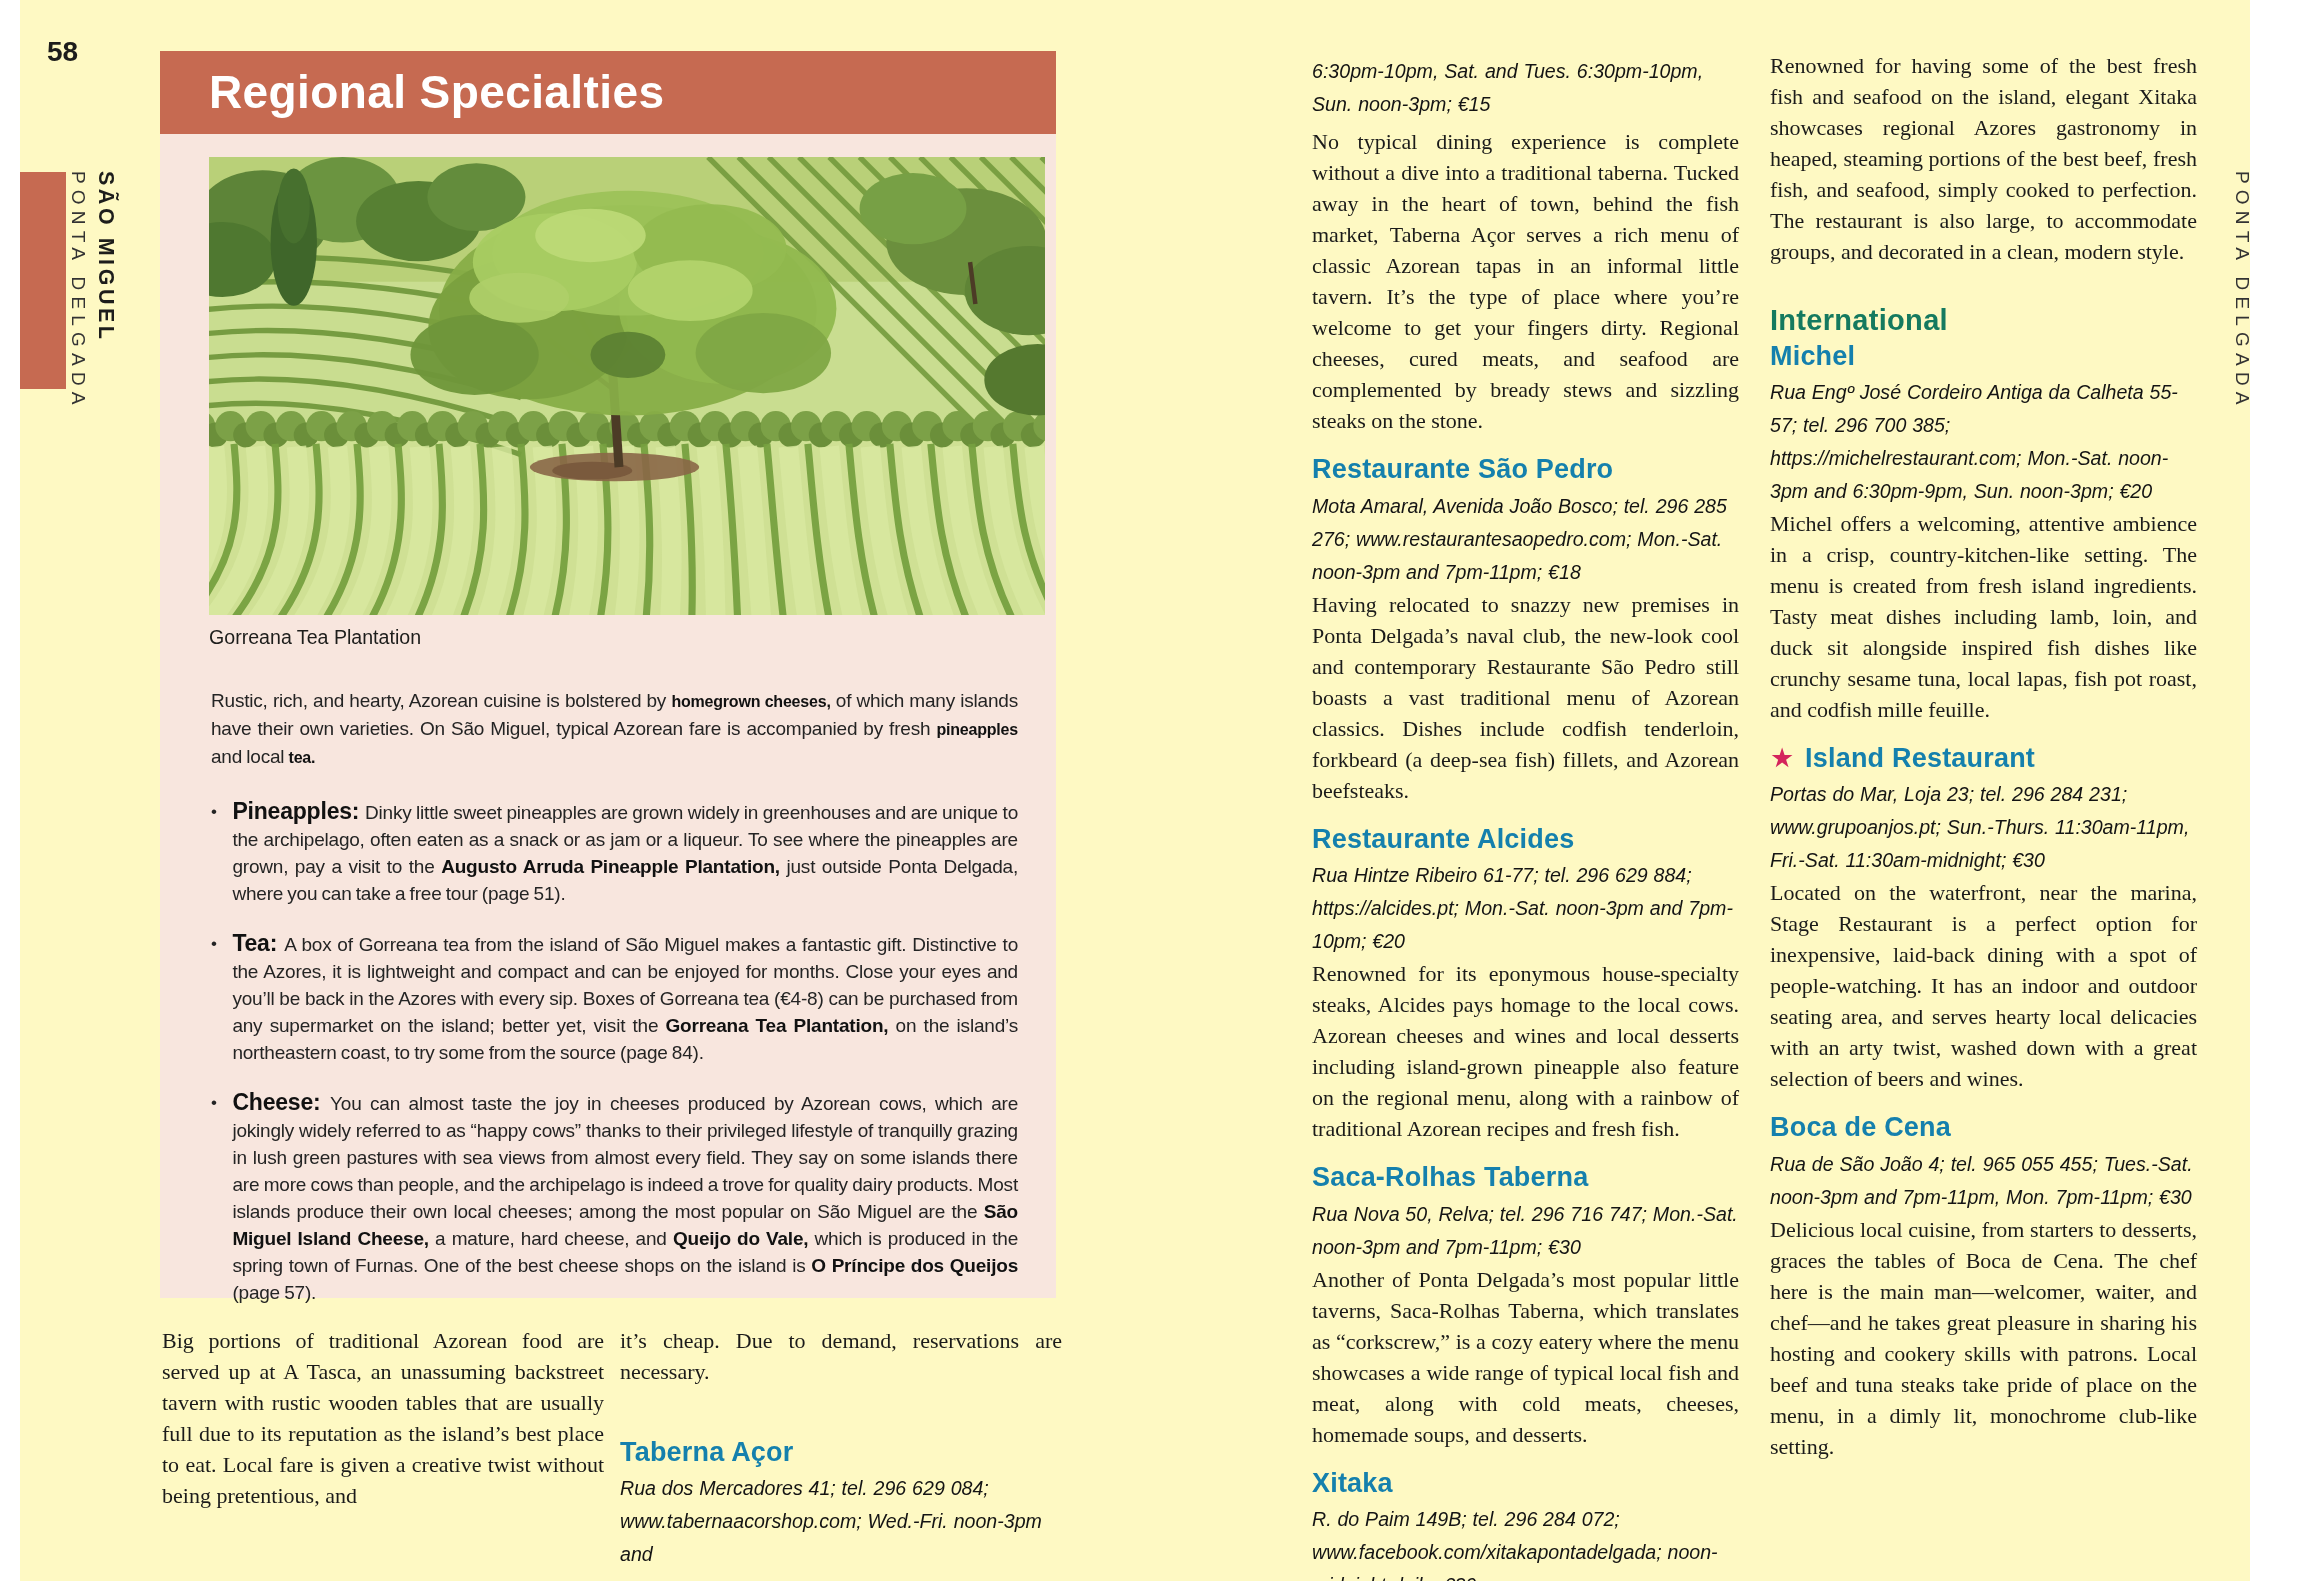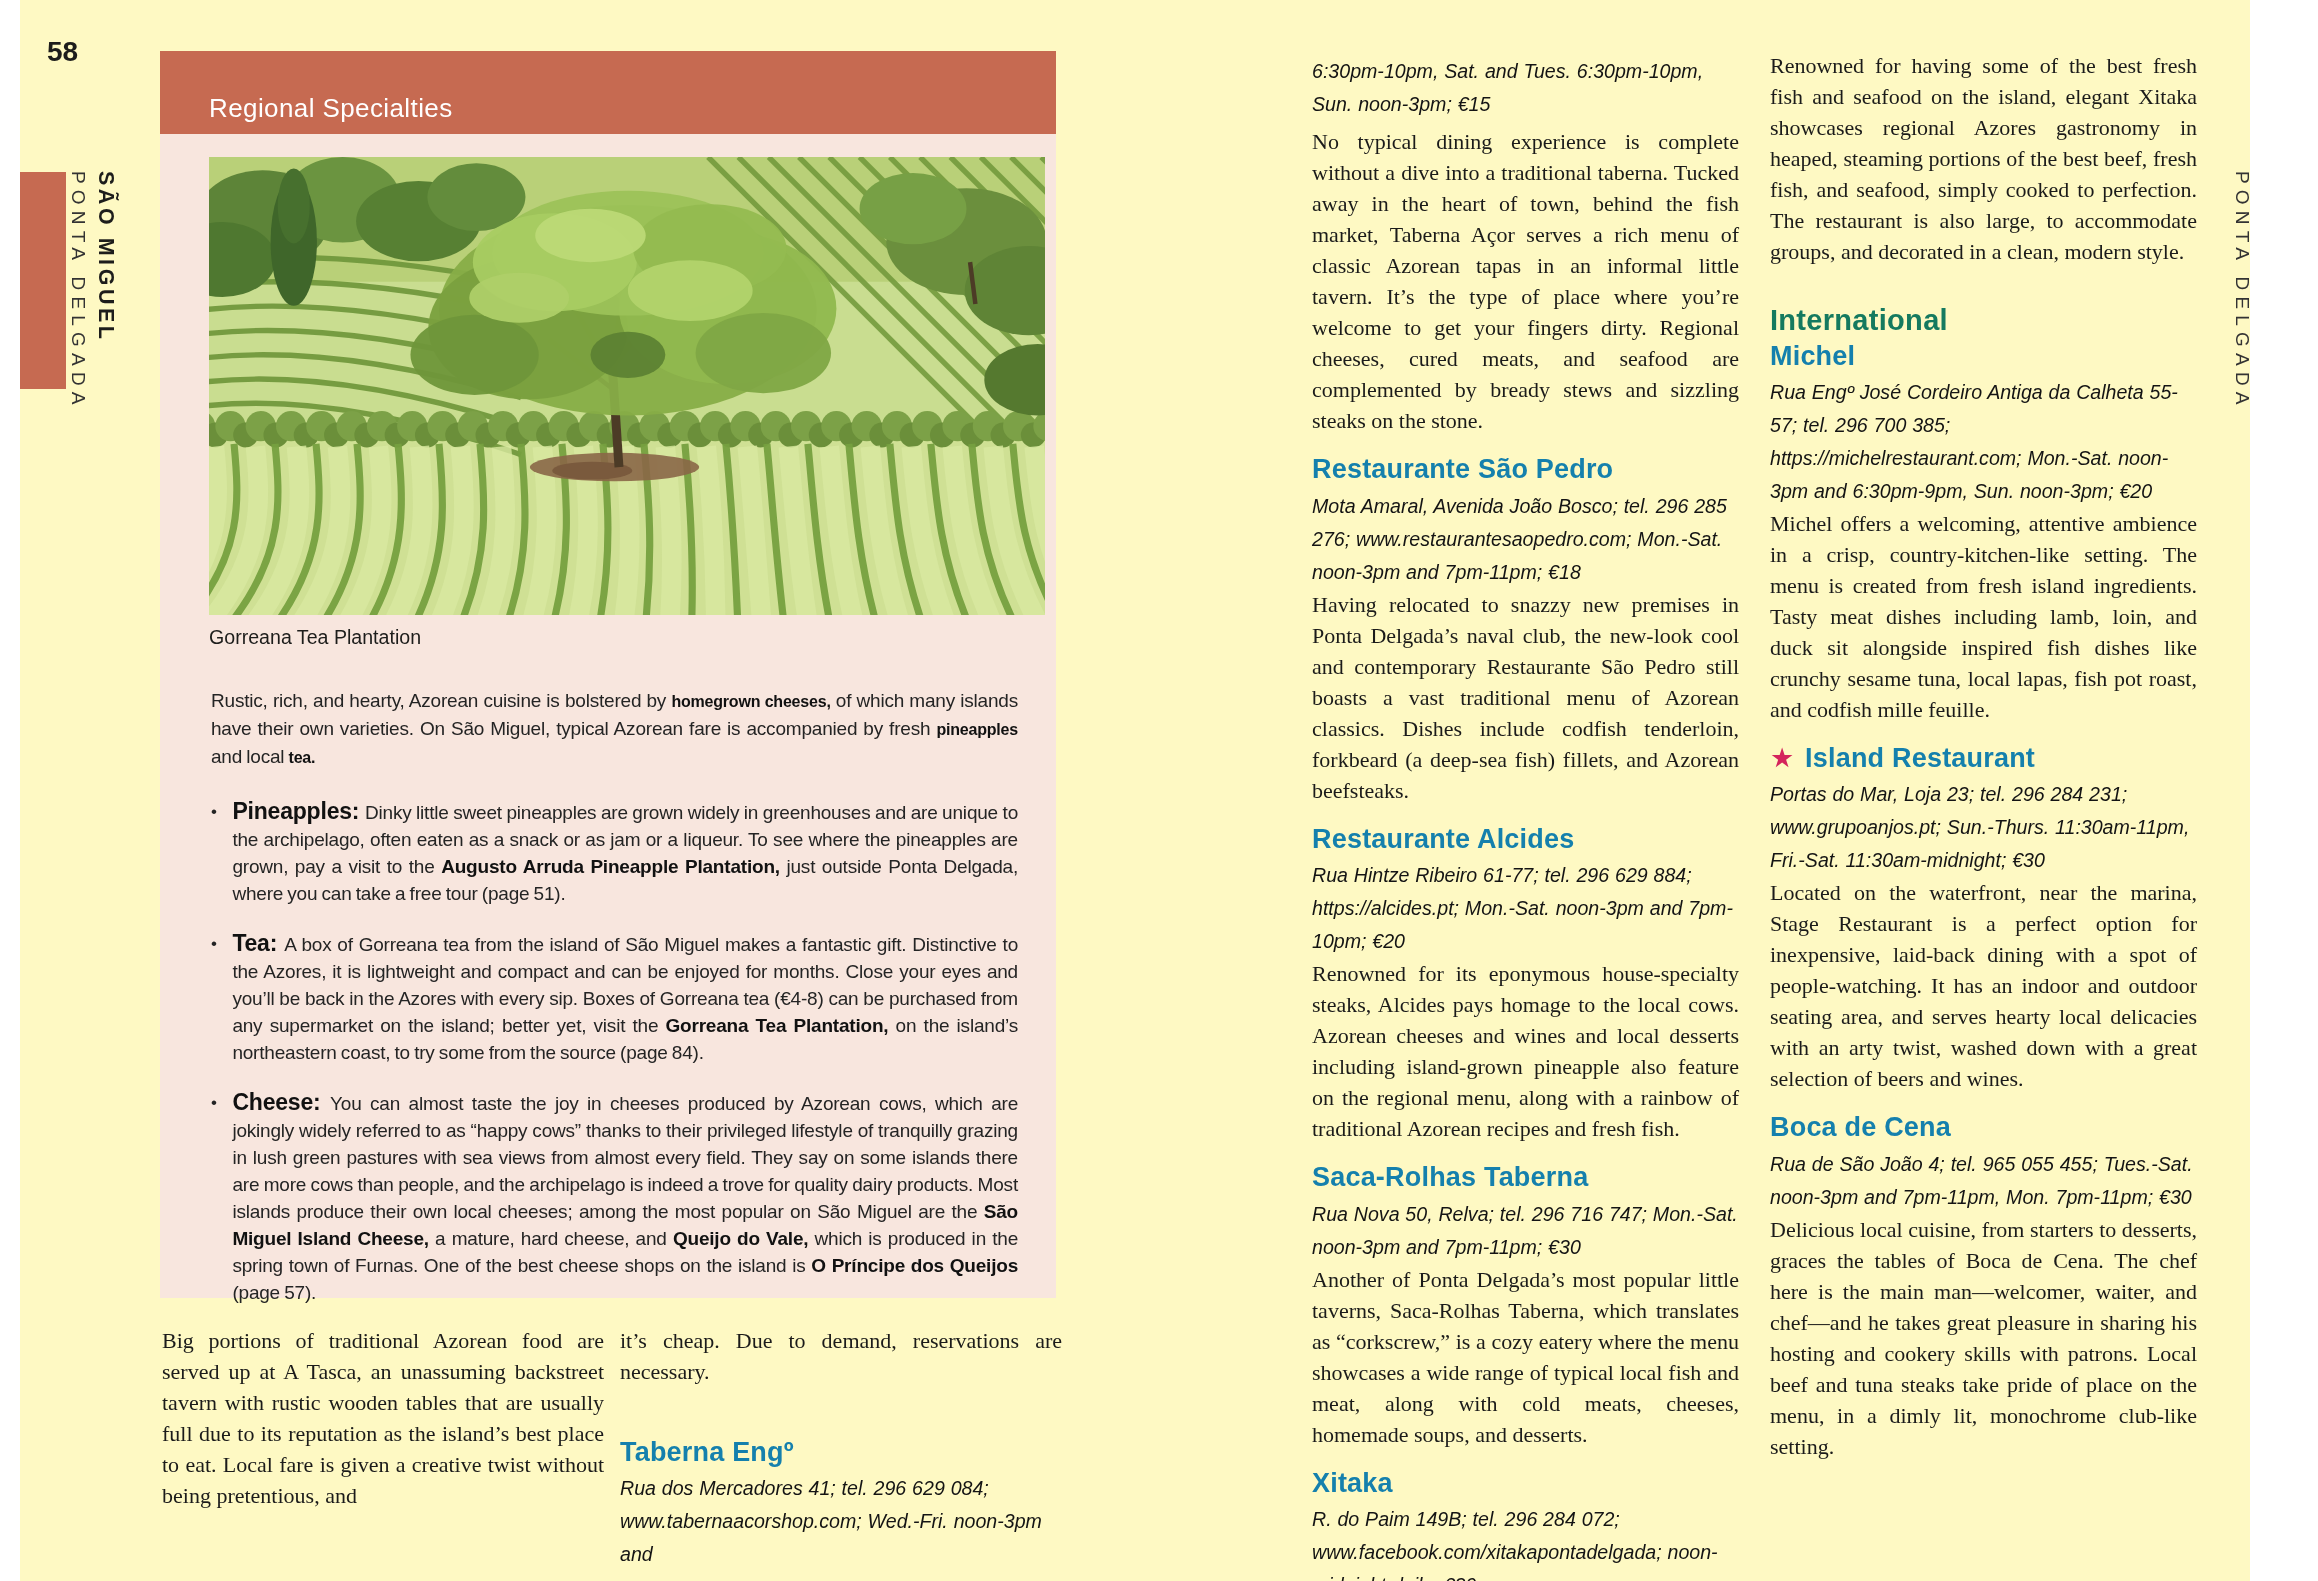--- a/index.html
+++ b/index.html
@@ -15,22 +15,22 @@
   .tab-block-right{left:2268px;top:171px;width:51px;height:217px;}
   .vtext{position:absolute;writing-mode:vertical-rl;white-space:nowrap;color:#1d1d1b;}
   .vregion{font-weight:700;font-size:21.4px;letter-spacing:3.6px;}
   .varea{font-weight:400;font-size:19px;letter-spacing:6.2px;color:#333;}
   .vleft-region{left:73px;top:171px;}
   .vleft-area{left:47px;top:171px;}
   .vright-region{left:2236px;top:171px;}
   .vright-area{left:2211px;top:171px;}
   
   .feature-bar{position:absolute;left:140px;top:51px;width:896px;height:83px;background:#c66a51;}
-  .feature-title{position:absolute;left:49px;top:16px;height:83px;line-height:83px;
-                 font-size:26px;font-weight:400;letter-spacing:0.4px;color:#ffffff;}
+  .feature-title{position:absolute;left:49px;top:0;height:83px;line-height:83px;
+                 font-size:46px;font-weight:700;letter-spacing:0.4px;color:#ffffff;}
   .feature-box{position:absolute;left:140px;top:134px;width:896px;height:1164px;background:#f8e6de;}
   .photo{position:absolute;left:49px;top:23px;width:836px;height:458px;overflow:hidden;background:#c9dd90;}
   .photo svg{display:block;}
   .caption{position:absolute;left:49px;top:492px;font-size:19.6px;color:#1d1d1b;text-align:center;}
   .box-copy{position:absolute;left:51px;top:553px;width:807px;font-size:19px;line-height:27px;
             letter-spacing:-0.2px;word-spacing:-0.9px;color:#242424;text-align:justify;}
   .box-copy b,.btext b,.intro b{font-weight:700;color:#111;}
   .intro{margin:0 0 27px 0;}
   .intro b{font-size:16px;}
   .bullet{display:flex;margin-top:23px;}
@@ -263,21 +263,21 @@
     </div>
   </div>
 
   <div class="serifcol" id="col1">
     <p>Big portions of traditional Azorean food are served up at A Tasca, an unassuming backstreet tavern with rustic wooden tables that are usually full due to its reputation as the island’s best place to eat. Local fare is given a creative twist without being pretentious, and</p>
   </div>
 
   <div class="serifcol" id="col2">
     <p>it’s cheap. Due to demand, reservations are necessary.</p>
     <div class="entry">
-      <div class="entry-name">Taberna Engº</div>
+      <div class="entry-name">Taberna Açor</div>
       <p class="details">Rua dos Mercadores 41; tel. 296 629 084; www.tabernaacorshop.com; Wed.-Fri. noon-3pm and</p>
     </div>
   </div>
 
   <div class="serifcol" id="col3">
     <p class="details carry-details">6:30pm-10pm, Sat. and Tues. 6:30pm-10pm, Sun. noon-3pm; €15</p>
     <p class="entry-body">No typical dining experience is complete without a dive into a traditional taberna. Tucked away in the heart of town, behind the fish market, Taberna Açor serves a rich menu of classic Azorean tapas in an informal little tavern. It’s the type of place where you’re welcome to get your fingers dirty. Regional cheeses, cured meats, and seafood are complemented by bready stews and sizzling steaks on the stone.</p>
 
     <div class="entry">
       <div class="entry-name">Restaurante São Pedro</div>

